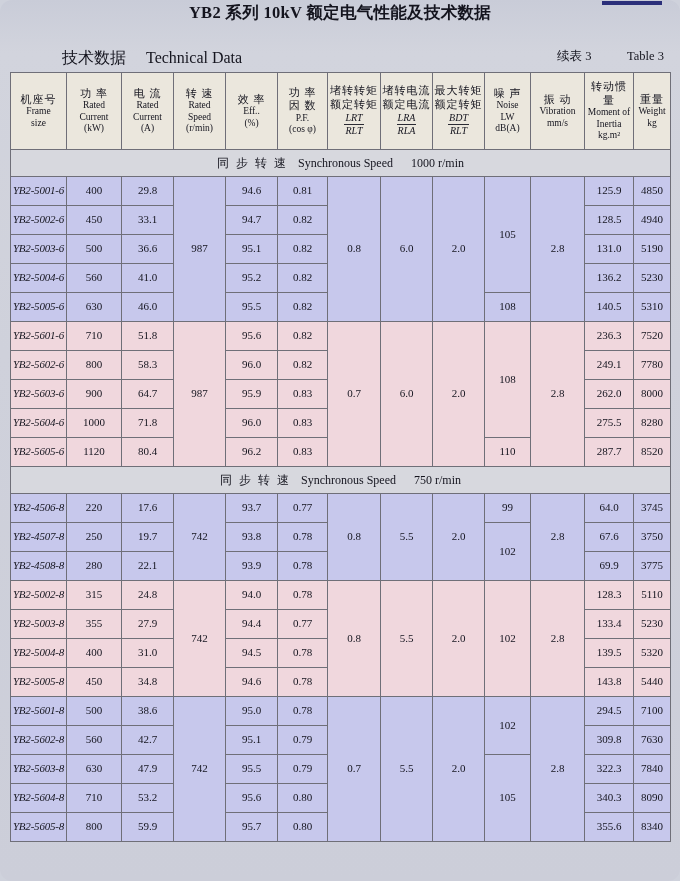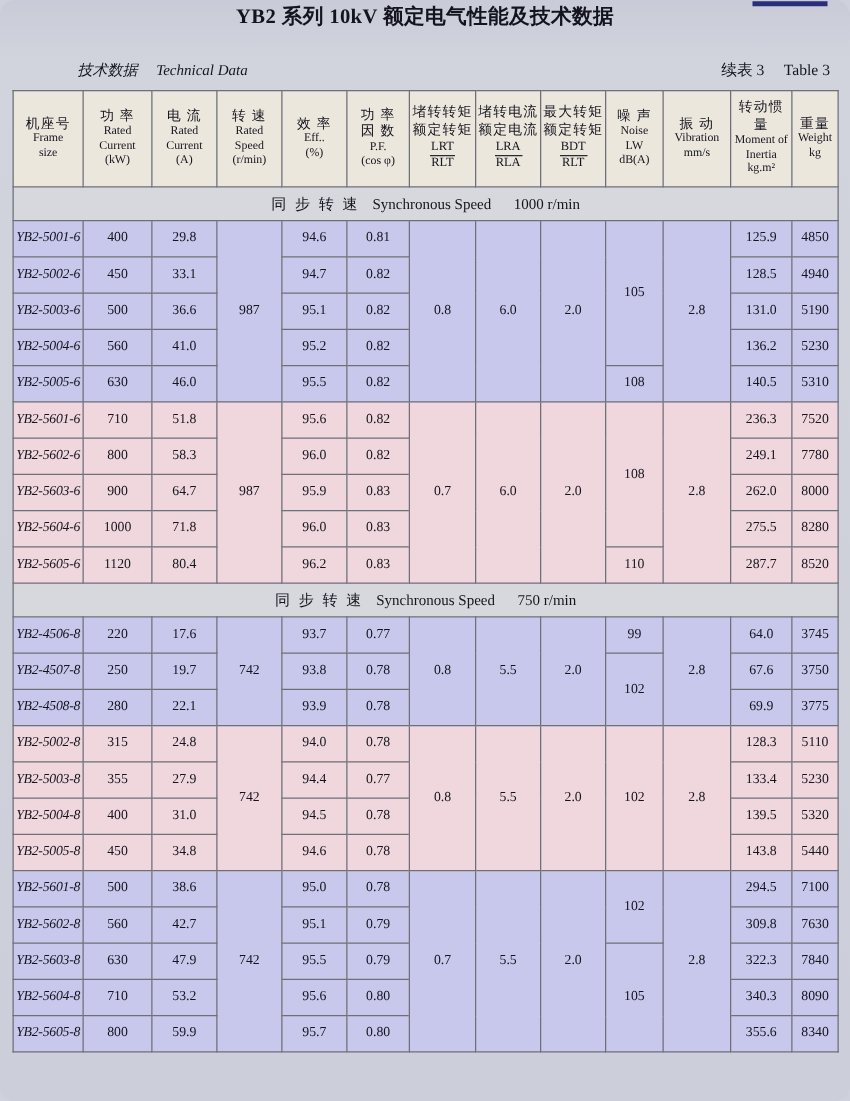--- a/index.html
+++ b/index.html
@@ -25,29 +25,28 @@
     position:absolute;top:2px;left:0;width:680px;
     text-align:center;font-size:16.5px;font-weight:bold;
     letter-spacing:.3px;
   }
   .title-en{
     position:absolute;top:26px;left:0;width:680px;
     text-align:center;font-size:14.5px;font-weight:bold;
   }
   .sub-left{
     position:absolute;top:48px;left:62px;
-    font-size:12px;
-    font-style:italic;
+    font-size:16px;
   }
   .sub-left .g{display:inline-block;}
   .sub-right{
     position:absolute;top:48px;right:16px;
     font-size:12.5px;
   }
-  .sub-right .g{display:inline-block;}
+  .sub-right .g{display:inline-block;margin-left:20px;}
 
   table.grid{
     position:absolute;
     top:72px;left:10px;
     width:660px;
     border-collapse:collapse;
     table-layout:fixed;
     font-size:10.5px;
   }
   table.grid td{
@@ -59,21 +58,21 @@
   }
   
   .hdr td{
     background:#ebe7dd;
     font-size:10px;
     height:76px;
     padding:2px 1px;
   }
   .hdr .cn{font-size:11px;letter-spacing:1px;display:block;}
   .hdr .en{display:block;font-size:9.5px;}
-  .frac{display:block;margin:1px auto 0;width:max-content;}
+  .frac{display:block;margin:1px auto 0;width:max-content;font-style:italic;}
   .frac .num{display:block;border-bottom:1px solid #2a2a33;padding:0 1px;}
   .frac .den{display:block;padding:0 1px;}
 
   
   .sect td{
     background:#d7d8de;
     border-left:1px solid #6f6f78;
     border-right:1px solid #6f6f78;
     font-size:12px;
     height:26px;

